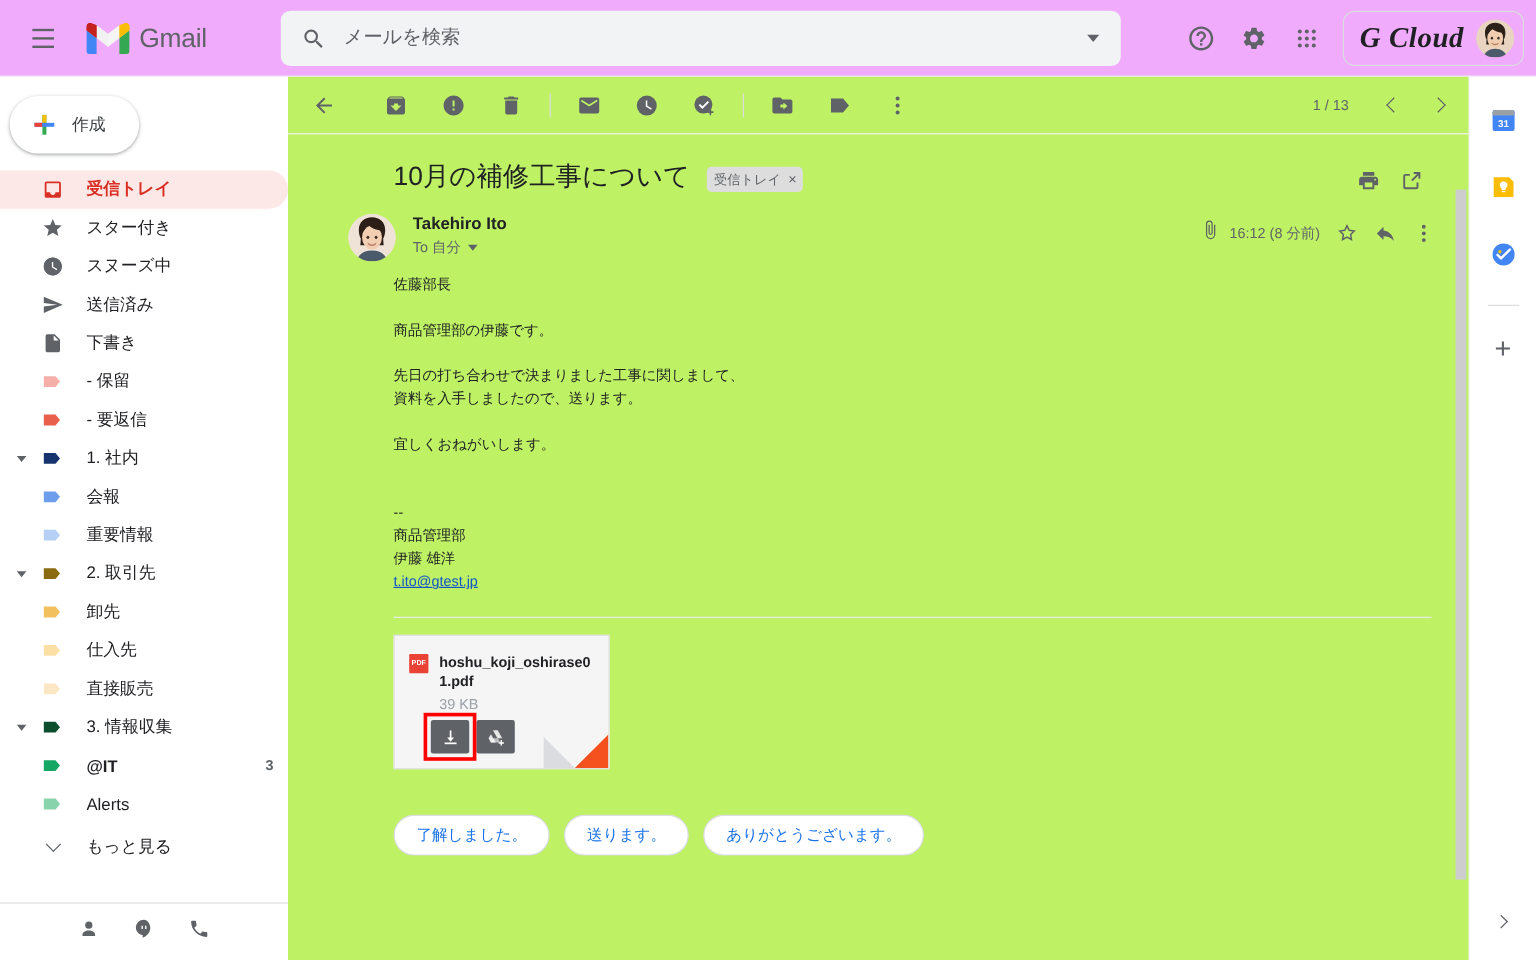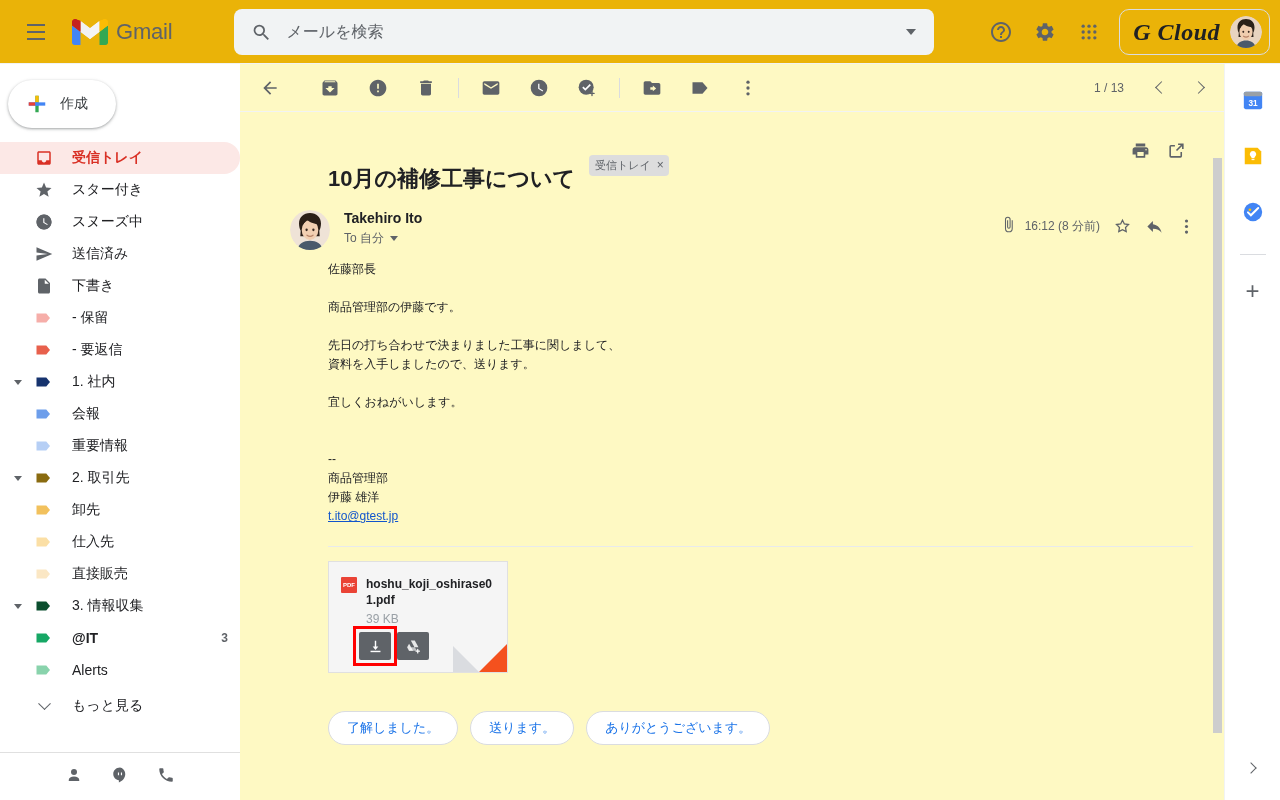--- a/index.html
+++ b/index.html
@@ -9,21 +9,21 @@
     background: #ffffff;
     overflow: hidden;
     color: #202124;
   }
   .app { position: relative; width: 1280px; height: 800px; }
 
   
   .topbar {
     position: absolute; top: 0; left: 0; width: 1280px; height: 64px;
     display: flex; align-items: center;
-    background: #eab308;
+    background: #f0abfc;
   }
   .hamburger {
     width: 48px; height: 48px; margin-left: 12px;
     display: flex; flex-direction: column; align-items: center; justify-content: center;
     cursor: pointer; border-radius: 50%;
   }
   .hamburger span { display:block; width: 18px; height: 2px; background: #5f6368; margin: 2.5px 0; }
 
   .brand { display:flex; align-items:center; margin-left: 12px; }
   .gmail-logo { width: 36px; height: 27px; position: relative; }
@@ -118,21 +118,21 @@
 
   .sidebar-footer {
     position: absolute; bottom: 0; left: 0; width: 240px; height: 48px;
     border-top: 1px solid #e0e0e0;
     display:flex; align-items:center; justify-content:center; gap: 28px;
   }
 
   
   .main {
     position: absolute; top: 64px; left: 240px; width: 984px; height: 736px;
-    background: #fef9c3; border-left: 0;
+    background: #bef264; border-left: 0;
   }
   .toolbar {
     height: 48px; display:flex; align-items:center;
     border-bottom: 1px solid #f1f3f4;
     padding-left: 6px;
   }
   .tb-btn {
     width: 40px; height: 40px; border-radius: 50%;
     display:flex; align-items:center; justify-content:center; cursor:pointer;
     margin: 0 4px;
@@ -143,21 +143,21 @@
   .chev-btn { width: 40px; height: 40px; display:flex; align-items:center; justify-content:center; cursor:pointer; border-radius:50%; }
   .chev-l { width: 9px; height: 9px; border-left: 1.8px solid #5f6368; border-bottom: 1.8px solid #5f6368; transform: rotate(45deg); margin-left:3px;}
   .chev-r { width: 9px; height: 9px; border-right: 1.8px solid #5f6368; border-top: 1.8px solid #5f6368; transform: rotate(45deg); margin-right:3px;}
 
   .thread { position: relative; height: 688px; overflow: hidden; }
 
   .subject-row {
     display:flex; align-items:center; padding: 22px 0 0 88px; position:relative;
   }
   .subject {
-    font-size: 22px; font-weight: 700; color: #202124; line-height: 1.2; margin-top: 32px;
+    font-size: 22px; font-weight: 400; color: #202124; line-height: 1.2;
   }
   .label-chip {
     margin-left: 14px; background: #ddd; color: #5f6368;
     font-size: 11px; border-radius: 4px; padding: 3px 5px 3px 6px;
     display:flex; align-items:center; gap: 6px; position: relative; top: 2px;
   }
   .chip-x { cursor:pointer; font-size: 12px; color:#5f6368; line-height: 1; }
   .subject-actions { position: absolute; right: 32px; top: 22px; display:flex; gap: 4px; }
 
   .msg { padding: 18px 0 0 0; position: relative; }

